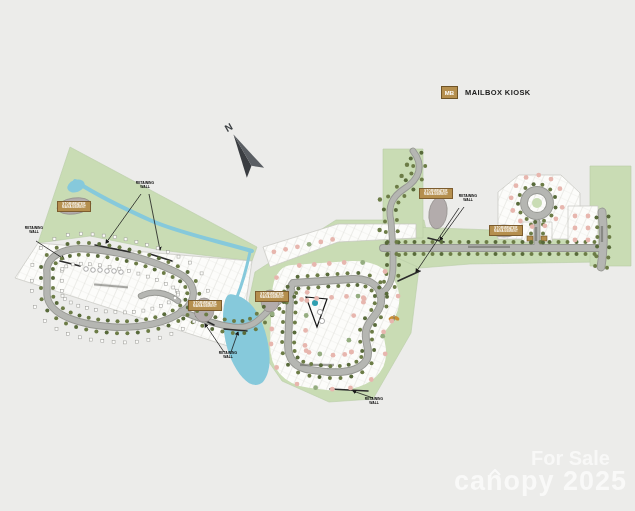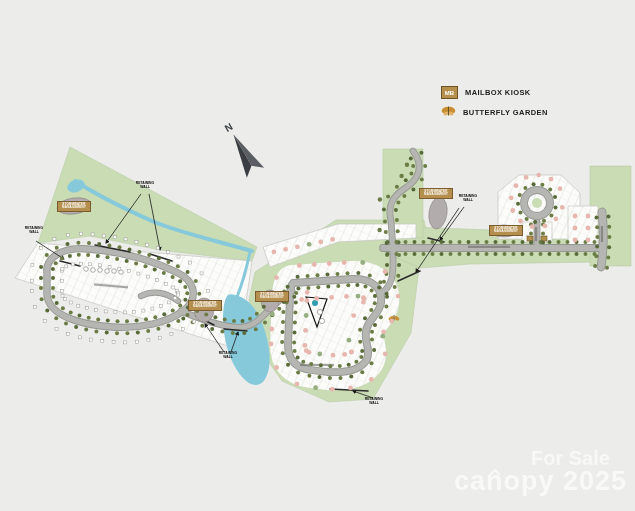--- a/index.html
+++ b/index.html
@@ -11,21 +11,21 @@
   .road{fill:none;stroke:var(--road);stroke-linecap:round;stroke-linejoin:round;}
   .casing{fill:none;stroke:var(--roadCasing);stroke-linecap:round;stroke-linejoin:round;}
   .guide{fill:none;stroke:none;}
   .wall{stroke:var(--wall);stroke-width:1.6;fill:none;stroke-linecap:round;}
   .leader{stroke:#1a1a1a;stroke-width:.8;fill:none;}
   .pondblob{fill:var(--pondGray);stroke:#8f8b88;stroke-width:.7;}
   .overlay{position:absolute;z-index:5;}
   .lbl-tan{width:32px;background:var(--tan);border:.5px solid #7c5c2e;color:#fff;
     font-size:3px;line-height:3.4px;font-weight:bold;text-align:center;padding:1px 0;letter-spacing:.2px;}
   .lbl-rw{width:36px;color:#101010;font-size:3.4px;line-height:3.9px;font-weight:bold;text-align:center;}
-  #legend{left:441px;top:86px;display:flex;flex-direction:column;gap:4px;}
+  #legend{left:441px;top:86px;display:flex;flex-direction:column;gap:4px;align-items:flex-end;}
   .leg-row{display:flex;align-items:center;gap:7px;}
   .mb-box{width:15px;height:11px;background:var(--tan);border:1px solid #6e5326;color:#fff;
     font-size:6px;font-weight:bold;display:flex;align-items:center;justify-content:center;}
   .leg-label{font-size:7.5px;font-weight:bold;color:#222;letter-spacing:.4px;}
   #north-label{left:225px;top:122px;font-size:10px;font-weight:bold;color:#3c4043;transform:rotate(-30deg);}
   #wm{left:0;top:0;width:635px;height:511px;pointer-events:none;}
   .wm-line1{position:absolute;left:531px;top:447px;font-size:20px;font-weight:bold;color:rgba(255,255,255,.62);}
   .wm-line2{position:absolute;left:454px;top:466px;font-size:27px;font-weight:bold;color:rgba(255,255,255,.66);letter-spacing:1px;}
   .wm-caret{position:absolute;left:489px;top:462px;}
 </style>
@@ -586,32 +586,20 @@
         <circle cx="379.9" cy="199.5" r="2.2" fill="#6c7c46"></circle>
         <circle cx="379.6" cy="230.0" r="2.2" fill="#6c7c46"></circle>
       </g>
   </svg>
 
   <div id="legend" class="overlay">
     <div class="leg-row">
       <div class="mb-box">MB</div>
       <div class="leg-label">MAILBOX KIOSK</div>
     </div>
-    <div class="leg-row">
-      <span>
-        <svg width="15" height="12" viewBox="0 0 15 12">
-          <ellipse cx="4.6" cy="5" rx="4" ry="2.8" fill="#c98f35" transform="rotate(-28 4.6 5)"></ellipse>
-          <ellipse cx="10.4" cy="5" rx="4" ry="2.8" fill="#c98f35" transform="rotate(28 10.4 5)"></ellipse>
-          <ellipse cx="5" cy="8.6" rx="2.6" ry="1.7" fill="#e0b36a" transform="rotate(-20 5 8.6)"></ellipse>
-          <ellipse cx="10" cy="8.6" rx="2.6" ry="1.7" fill="#e0b36a" transform="rotate(20 10 8.6)"></ellipse>
-          <line x1="7.5" y1="1.5" x2="7.5" y2="10.5" stroke="#6e5326" stroke-width="1.1"></line>
-        </svg>
-      </span>
-      <div class="leg-label">BUTTERFLY GARDEN</div>
-    </div>
   </div>
 
   <div id="north-label" class="overlay">N</div>
 
   <div class="overlay lbl-tan" style="left:57px;top:201px;">
     <div>STORMWATER</div>
       <div>MANAGEMENT</div>
     </div>
   <div class="overlay lbl-tan" style="left:188px;top:300px;">
     <div>STORMWATER</div>

